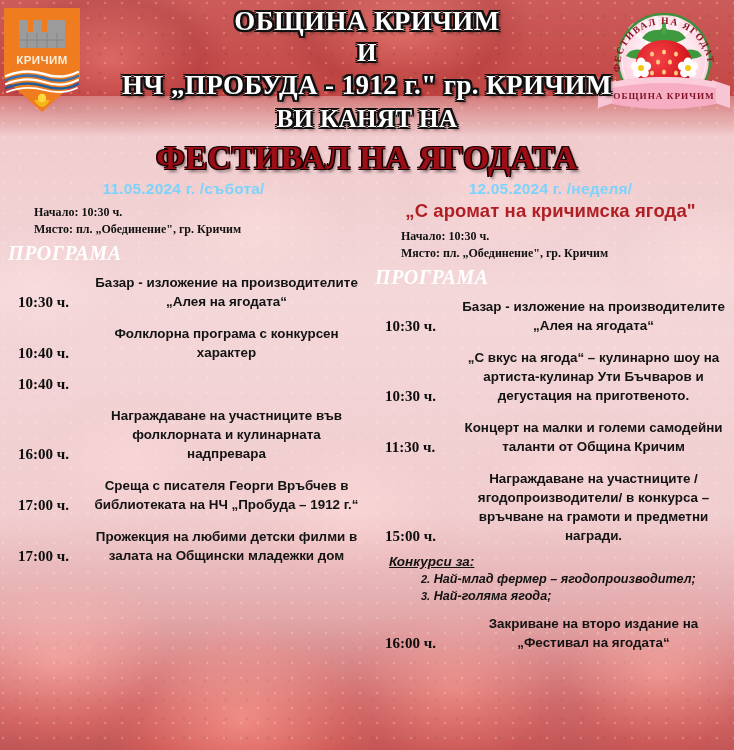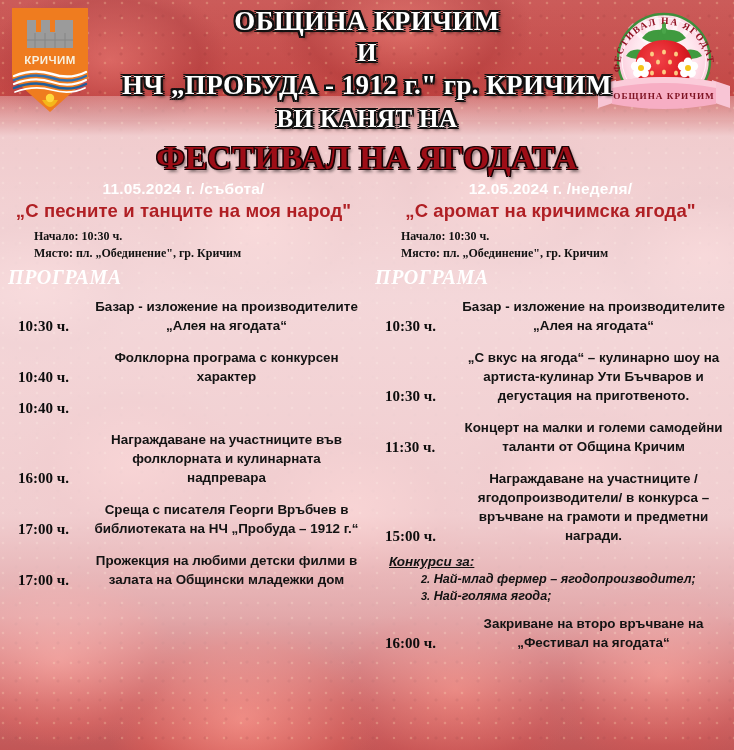--- a/index.html
+++ b/index.html
@@ -100,41 +100,41 @@
     letter-spacing:.5px;
     color:#9d0e17;
     text-shadow:
       -1.4px -1.4px 0 #1a0406, 1.4px -1.4px 0 #1a0406,
       -1.4px 1.4px 0 #1a0406, 1.4px 1.4px 0 #1a0406,
       2.5px 2.5px 3px rgba(0,0,0,.45);
   }
 
   
   .coat {
-    position:absolute; left:8px; top:6px; width:84px; height:108px;
+    position:absolute; left:0; top:6px; width:84px; height:108px;
   }
 
   
   .emblem {
     position:absolute; left:596px; top:2px; width:136px; height:116px;
   }
 
   
   .cols {
     position:absolute; left:0; top:176px; width:734px; height:574px;
     display:flex;
   }
   .col { width:367px; padding:0 8px; position:relative; }
 
   .col-date {
     text-align:center;
     font-family:"Liberation Sans", sans-serif;
     font-weight:bold;
     font-size:15.5px;
-    color:#ffffff;
+    color:#7dd3fc;
     letter-spacing:.2px;
     margin-top:4px;
   }
   .col-theme {
     text-align:center;
     font-family:"Liberation Sans", sans-serif;
     font-weight:bold;
     font-size:18.5px;
     color:#b01f24;
     letter-spacing:.1px;
@@ -353,21 +353,20 @@
       <div class="hline l4">ВИ КАНЯТ НА</div>
     </div>
 
     <div class="fest-title">ФЕСТИВАЛ НА ЯГОДАТА</div>
   </div>
 
   <div class="cols">
 
     <div class="col">
       <div class="col-date">11.05.2024 г. /събота/</div>
-      <div class="col-theme">„С песните и танците на моя народ"</div>
       <div class="col-meta">Начало: 10:30 ч.</div>
       <div class="col-meta second">Място: пл. „Обединение", гр. Кричим</div>
       <div class="col-program">ПРОГРАМА</div>
 
       <div class="items">
         <div class="item">
           <div class="item-time">10:30 ч.</div>
           <div class="item-text">Базар - изложение на производителите „Алея на ягодата“</div>
         </div>
         <div class="item">
@@ -426,19 +425,19 @@
             </li>
             <li>
               <span class="num">3.</span>
               <span>Най-голяма ягода;</span>
             </li>
           </ul>
         </div>
 
         <div class="item">
           <div class="item-time">16:00 ч.</div>
-          <div class="item-text">Закриване на второ връчване на „Фестивал на ягодата“</div>
+          <div class="item-text">Закриване на второ издание на „Фестивал на ягодата“</div>
         </div>
       </div>
     </div>
 
   </div>
 </div>
 
 </body></html>

